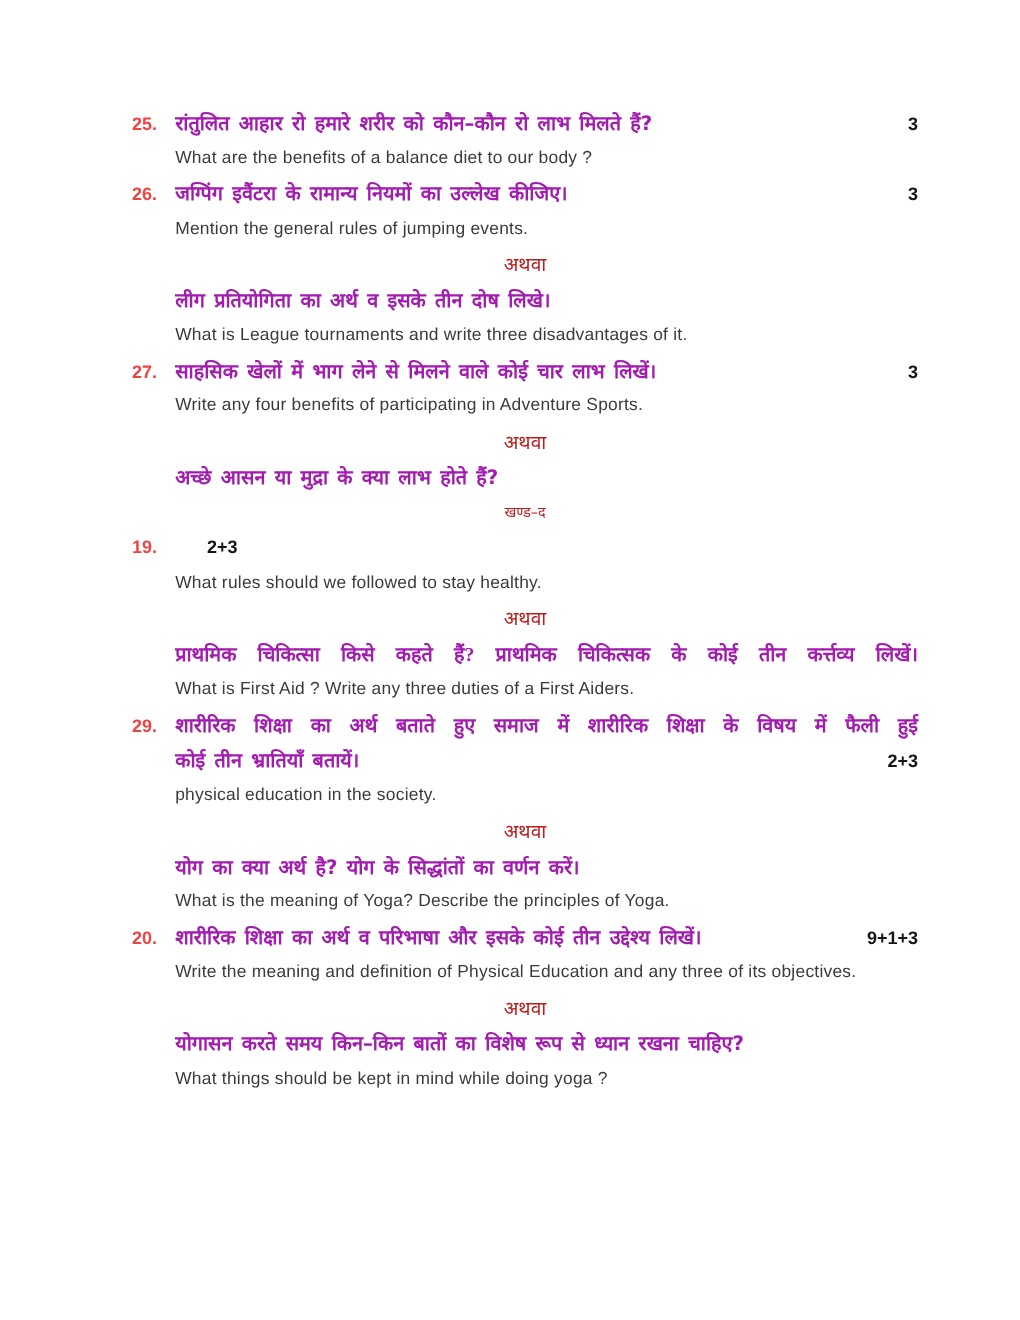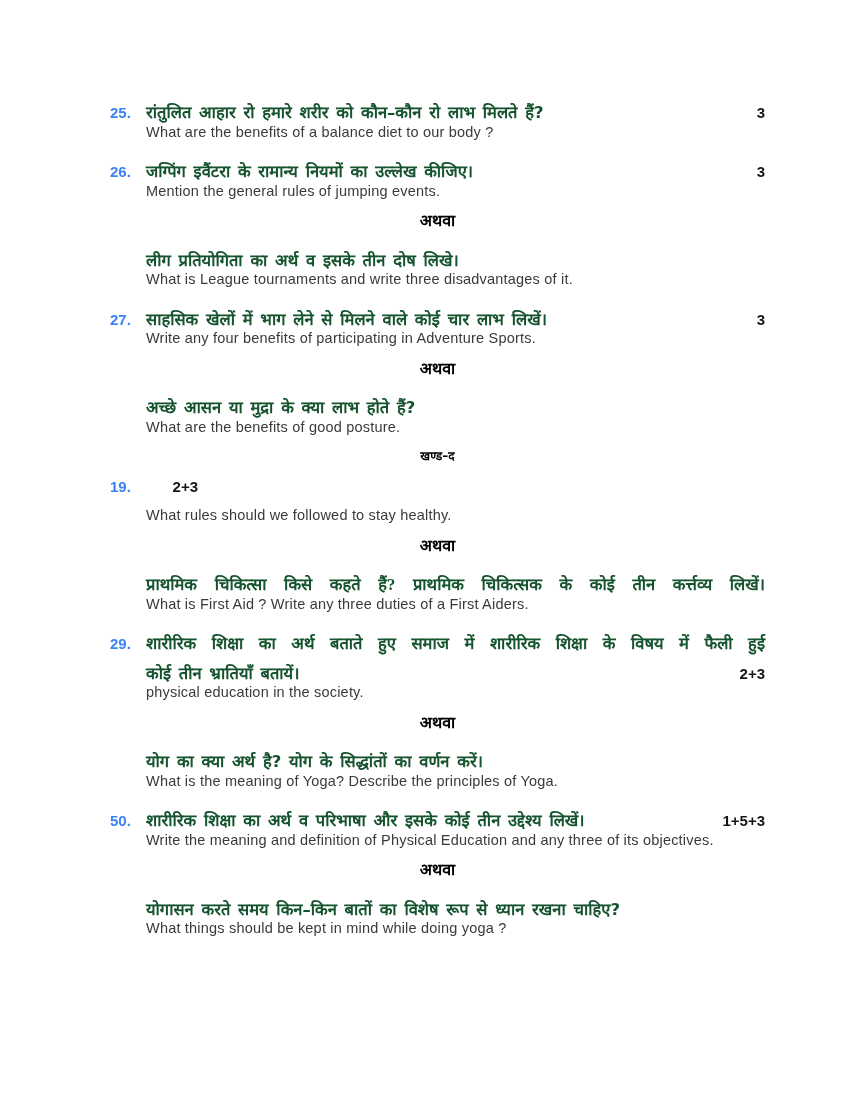--- a/index.html
+++ b/index.html
@@ -27,30 +27,29 @@
     height: 29.5px;
     line-height: 29.5px;
     white-space: nowrap;
   }
   .qnum {
     flex: none;
     width: 36px;
     font-family: "Liberation Sans", "DejaVu Sans", sans-serif;
     font-weight: bold;
     font-size: 15px;
-    color: #3b82f6;
+    color: #ef4444;
   }
   .htext {
     flex: 1;
     font-family: "DejaVu Sans", sans-serif;
     font-weight: bold;
     font-size: 16.5px;
-    color: #14532d;
+    color: #a21caf;
     word-spacing: 2px;
-    margin-top: 10px;
   }
   .etext {
     flex: 1;
     font-family: "Liberation Sans", "DejaVu Sans", sans-serif;
     font-size: 14.5px;
     color: #3a3a3a;
     letter-spacing: 0.2px;
   }
   .marks {
     flex: none;
@@ -63,23 +62,23 @@
   }
   .indent {
     padding-left: 36px;
   }
   .center-row {
     display: block;
     text-align: center;
     height: 29.5px;
     line-height: 29.5px;
     font-family: "DejaVu Sans", sans-serif;
-    font-weight: bold;
+    font-weight: normal;
     font-size: 16px;
-    color: #000000;
+    color: #b91c1c;
   }
   .section-heading {
     font-size: 12px;
   }
   .fill {
     text-align: justify;
     text-align-last: justify;
     font-family: Liberation Serif, serif;
   }
 </style>
@@ -119,23 +118,20 @@
       <span class="htext">साहसिक खेलों में भाग लेने से मिलने वाले कोई चार लाभ लिखें।</span>
       <span class="marks">3</span>
     </div>
     <div class="row indent">
       <span class="etext">Write any four benefits of participating in Adventure Sports.</span>
     </div>
     <div class="center-row">अथवा</div>
     <div class="row indent">
       <span class="htext">अच्छे आसन या मुद्रा के क्या लाभ होते हैं?</span>
     </div>
-    <div class="row indent">
-      <span class="etext">What are the benefits of good posture.</span>
-    </div>
 
     <div class="center-row section-heading">खण्ड–द</div>
 
     <div class="row">
       <span class="qnum">19.</span>
       <span class="marks">2+3</span>
     </div>
     <div class="row indent">
       <span class="etext">What rules should we followed to stay healthy.</span>
     </div>
@@ -160,23 +156,23 @@
     </div>
     <div class="center-row">अथवा</div>
     <div class="row indent">
       <span class="htext">योग का क्या अर्थ है? योग के सिद्धांतों का वर्णन करें।</span>
     </div>
     <div class="row indent">
       <span class="etext">What is the meaning of Yoga? Describe the principles of Yoga.</span>
     </div>
 
     <div class="row">
-      <span class="qnum">50.</span>
+      <span class="qnum">20.</span>
       <span class="htext">शारीरिक शिक्षा का अर्थ व परिभाषा और इसके कोई तीन उद्देश्य लिखें।</span>
-      <span class="marks">1+5+3</span>
+      <span class="marks">9+1+3</span>
     </div>
     <div class="row indent">
       <span class="etext">Write the meaning and definition of Physical Education and any three of its objectives.</span>
     </div>
     <div class="center-row">अथवा</div>
     <div class="row indent">
       <span class="htext">योगासन करते समय किन–किन बातों का विशेष रूप से ध्यान रखना चाहिए?</span>
     </div>
     <div class="row indent">
       <span class="etext">What things should be kept in mind while doing yoga ?</span>

